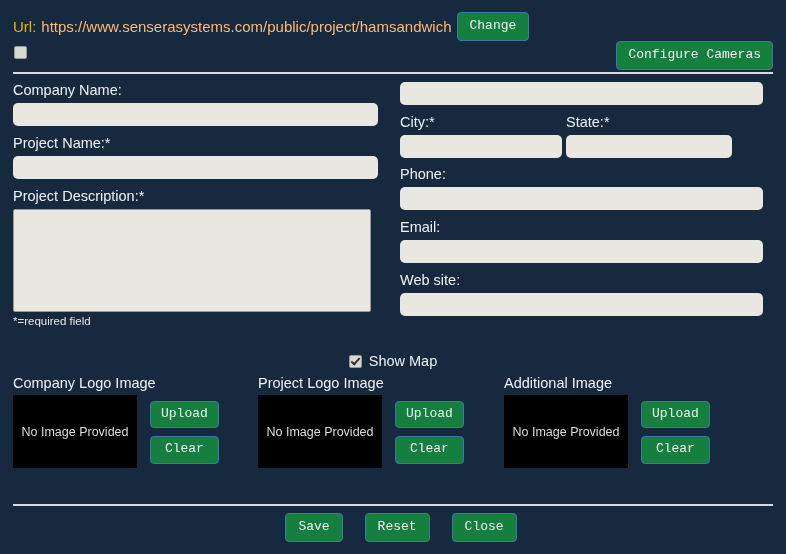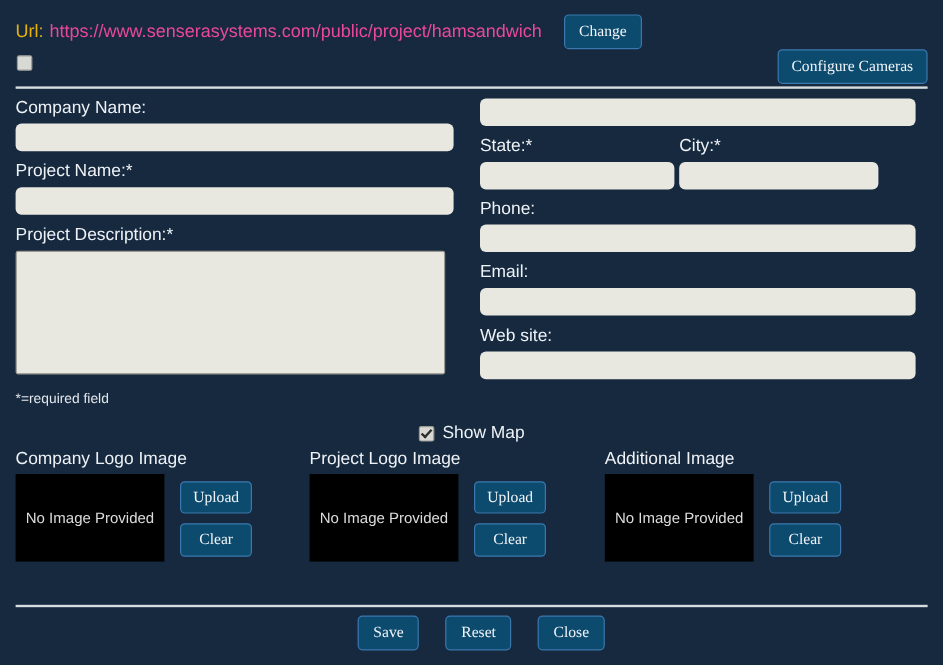--- a/index.html
+++ b/index.html
@@ -29,32 +29,32 @@
     display: flex;
     align-items: center;
   }
   .url-label {
     font-size: 15px;
     color: #eab308;
     margin-right: 5px;
   }
   .url-value {
     font-size: 15px;
-    color: #ec4899;
-    margin-right: 18px;
+    color: #fdba74;
+    margin-right: 5px;
     white-space: nowrap;
   }
 
   .btn {
-    background: #0c4a6e;
+    background: #15803d;
     border: 1px solid #3b78b0;
     border-radius: 4px;
     color: #f0f4f8;
     font-size: 13px;
-    font-family: Liberation Serif, serif;
+    font-family: Liberation Mono, monospace;
     padding: 5px 11px 6px 11px;
     cursor: pointer;
     line-height: 1.1;
     white-space: nowrap;
     text-align: center;
   }
 
   #change-btn { padding: 6px 12px 7px 12px; font-size: 13px; }
 
   #enable-row {
@@ -154,21 +154,21 @@
     resize: none;
     font-family: "Liberation Sans", sans-serif;
     font-size: 13px;
     color: #222;
     padding: 4px 6px;
     outline: none;
   }
   #required-note {
     font-size: 11.5px;
     color: #e3e7ec;
-    margin-top: 15px;
+    margin-top: 3px;
     display: block;
   }
 
   .two-col-row {
     display: flex;
     gap: 4px;
   }
   .two-col-row > div:first-child { width: 162px; }
   .two-col-row > div:last-child  { width: 166px; }
 
@@ -286,25 +286,25 @@
   </div>
 
   <div class="col-right">
 
     <input class="txt" type="text" value="" style="">
 
     <div class="spacer-8"></div>
 
     <div class="two-col-row">
       <div>
+        <label class="fld-label">City:*</label>
+        <input class="txt" type="text" value="" style="">
+      </div>
+      <div>
         <label class="fld-label">State:*</label>
-        <input class="txt" type="text" value="" style="">
-      </div>
-      <div>
-        <label class="fld-label">City:*</label>
         <input class="txt" type="text" value="" style="">
       </div>
     </div>
 
     <div class="spacer-7"></div>
 
     <label class="fld-label">Phone:</label>
     <input class="txt" type="text" value="" style="">
 
     <div class="spacer-8"></div>

